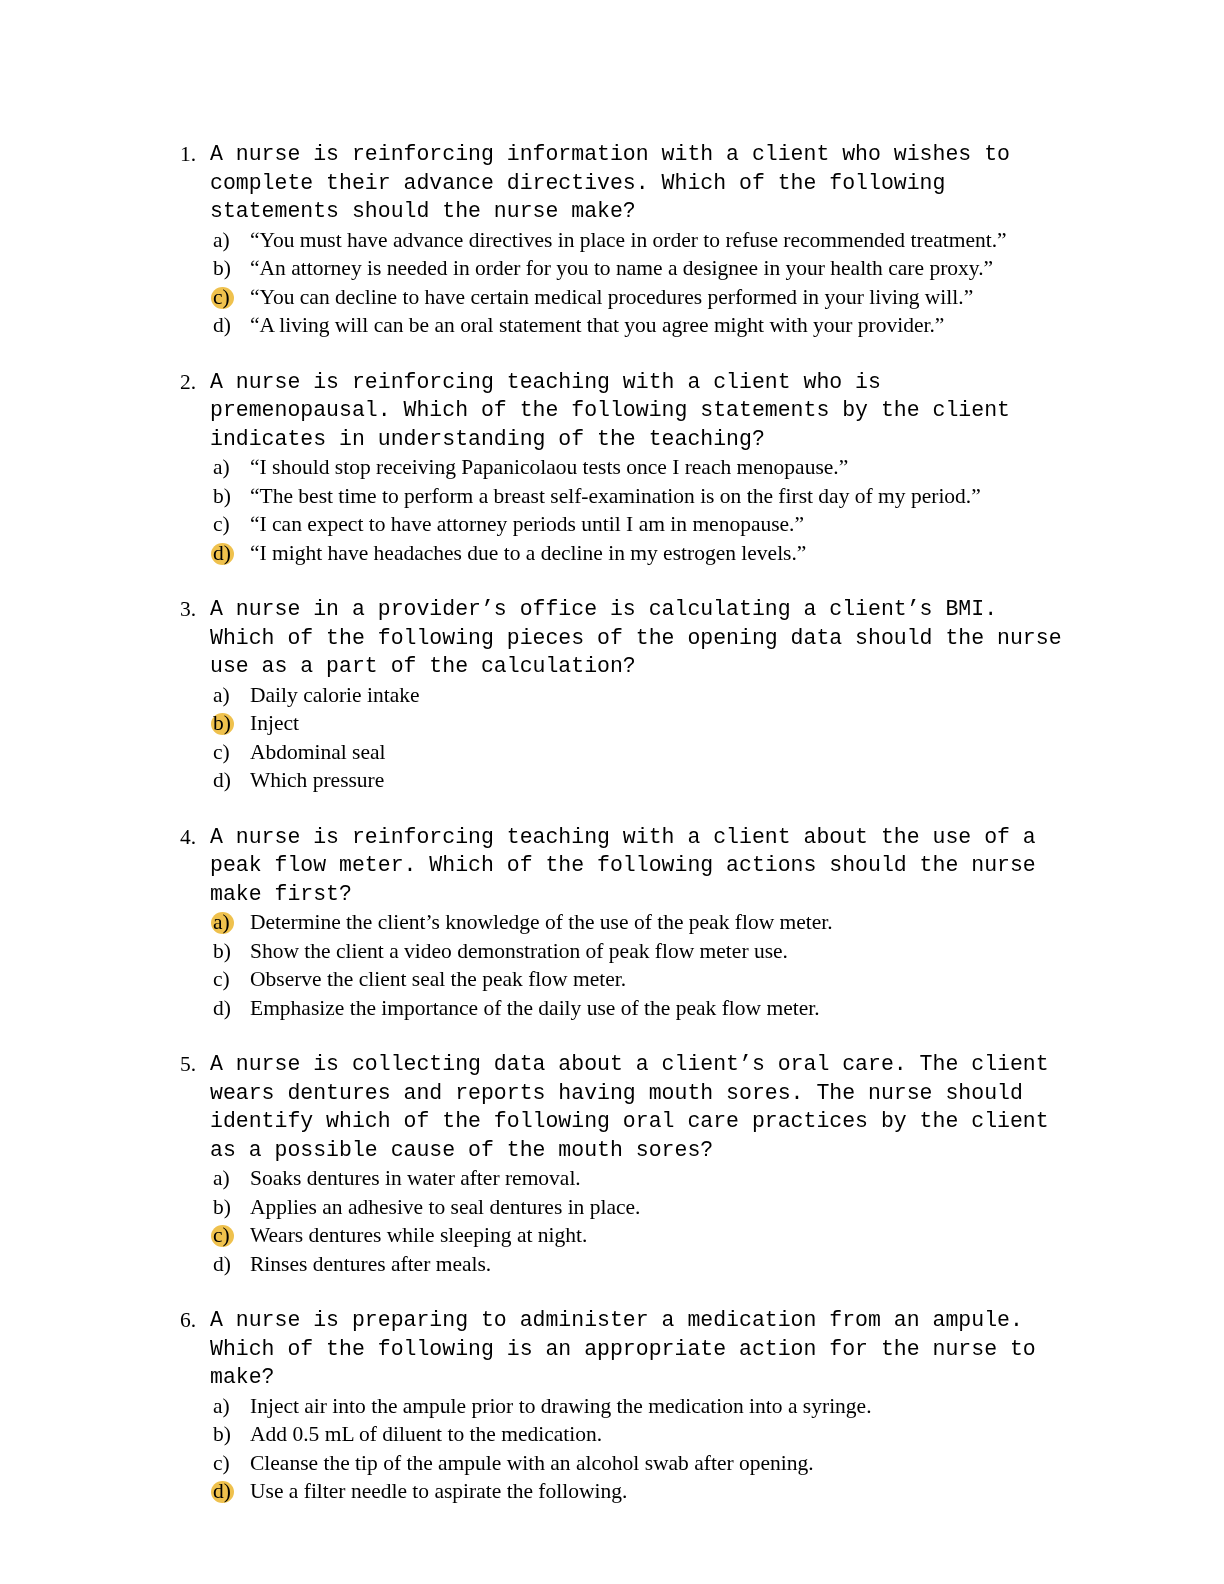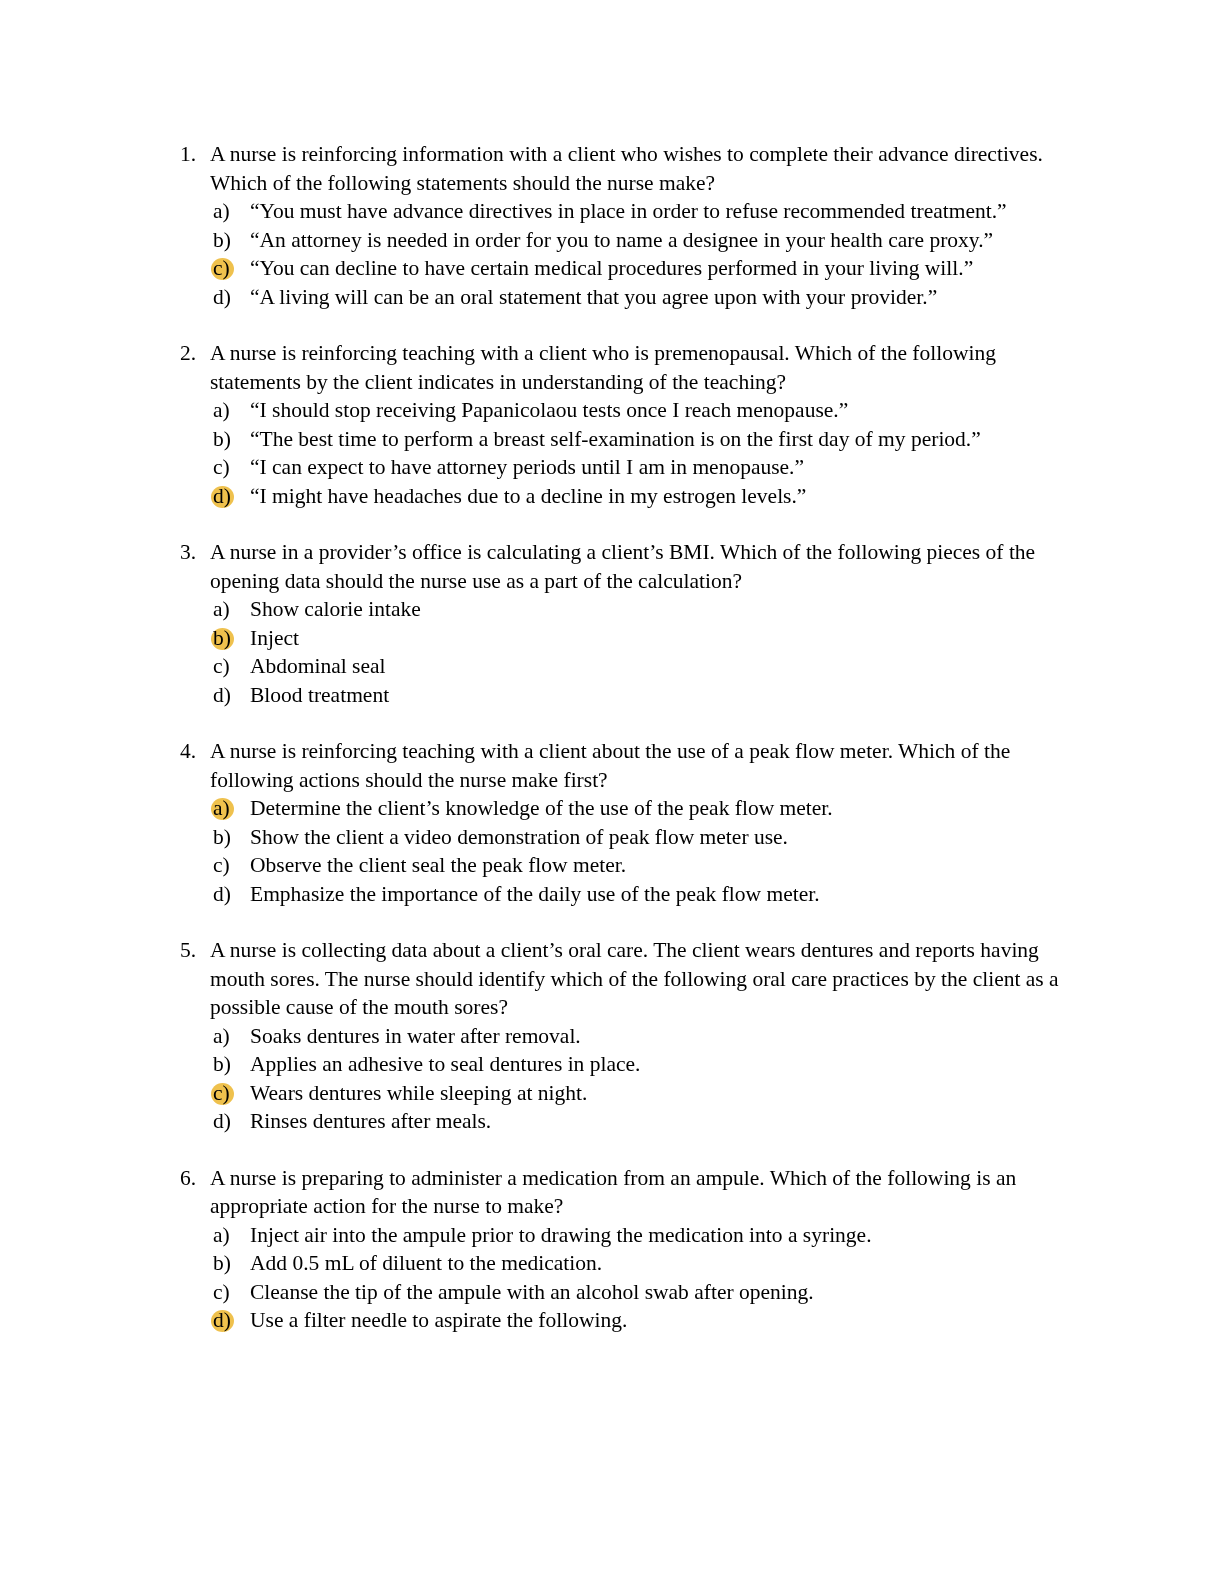--- a/index.html
+++ b/index.html
@@ -47,20 +47,21 @@
     top: 0;
     width: 26px;
     text-align: right;
     font-size: 21.5px;
     line-height: 28.5px;
   }
   .q-text {
     display: block;
     font-size: 21.5px;
     line-height: 28.5px;
+    font-family: Liberation Mono, monospace;
   }
 
   
   .options {
     margin: 0;
     padding: 0;
     list-style: none;
   }
   .option {
     position: relative;
@@ -119,21 +120,21 @@
           <li class="option">
             <span class="opt-letter"><span class="glyph">b)</span></span>
             <span class="opt-text">“An attorney is needed in order for you to name a designee in your health care proxy.”</span>
           </li>
           <li class="option">
             <span class="opt-letter highlight"><span class="hl" style="background: rgb(239, 193, 77);"></span><span class="glyph">c)</span></span>
             <span class="opt-text">“You can decline to have certain medical procedures performed in your living will.”</span>
           </li>
           <li class="option">
             <span class="opt-letter"><span class="glyph">d)</span></span>
-            <span class="opt-text">“A living will can be an oral statement that you agree upon with your provider.”</span>
+            <span class="opt-text">“A living will can be an oral statement that you agree might with your provider.”</span>
           </li>
         </ul>
       </div>
       <div class="question">
         <div class="q-head">
           <span class="q-num">2.</span>
           <span class="q-text">A nurse is reinforcing teaching with a client who is premenopausal. Which of the following statements by the client indicates in understanding of the teaching?</span>
         </div>
         <ul class="options">
           <li class="option">
@@ -155,33 +156,33 @@
         </ul>
       </div>
       <div class="question">
         <div class="q-head">
           <span class="q-num">3.</span>
           <span class="q-text">A nurse in a provider’s office is calculating a client’s BMI. Which of the following pieces of the opening data should the nurse use as a part of the calculation?</span>
         </div>
         <ul class="options">
           <li class="option">
             <span class="opt-letter"><span class="glyph">a)</span></span>
-            <span class="opt-text">Show calorie intake</span>
+            <span class="opt-text">Daily calorie intake</span>
           </li>
           <li class="option">
             <span class="opt-letter highlight"><span class="hl" style="background: rgb(239, 193, 77);"></span><span class="glyph">b)</span></span>
             <span class="opt-text">Inject</span>
           </li>
           <li class="option">
             <span class="opt-letter"><span class="glyph">c)</span></span>
             <span class="opt-text">Abdominal seal</span>
           </li>
           <li class="option">
             <span class="opt-letter"><span class="glyph">d)</span></span>
-            <span class="opt-text">Blood treatment</span>
+            <span class="opt-text">Which pressure</span>
           </li>
         </ul>
       </div>
       <div class="question">
         <div class="q-head">
           <span class="q-num">4.</span>
           <span class="q-text">A nurse is reinforcing teaching with a client about the use of a peak flow meter. Which of the following actions should the nurse make first?</span>
         </div>
         <ul class="options">
           <li class="option">

